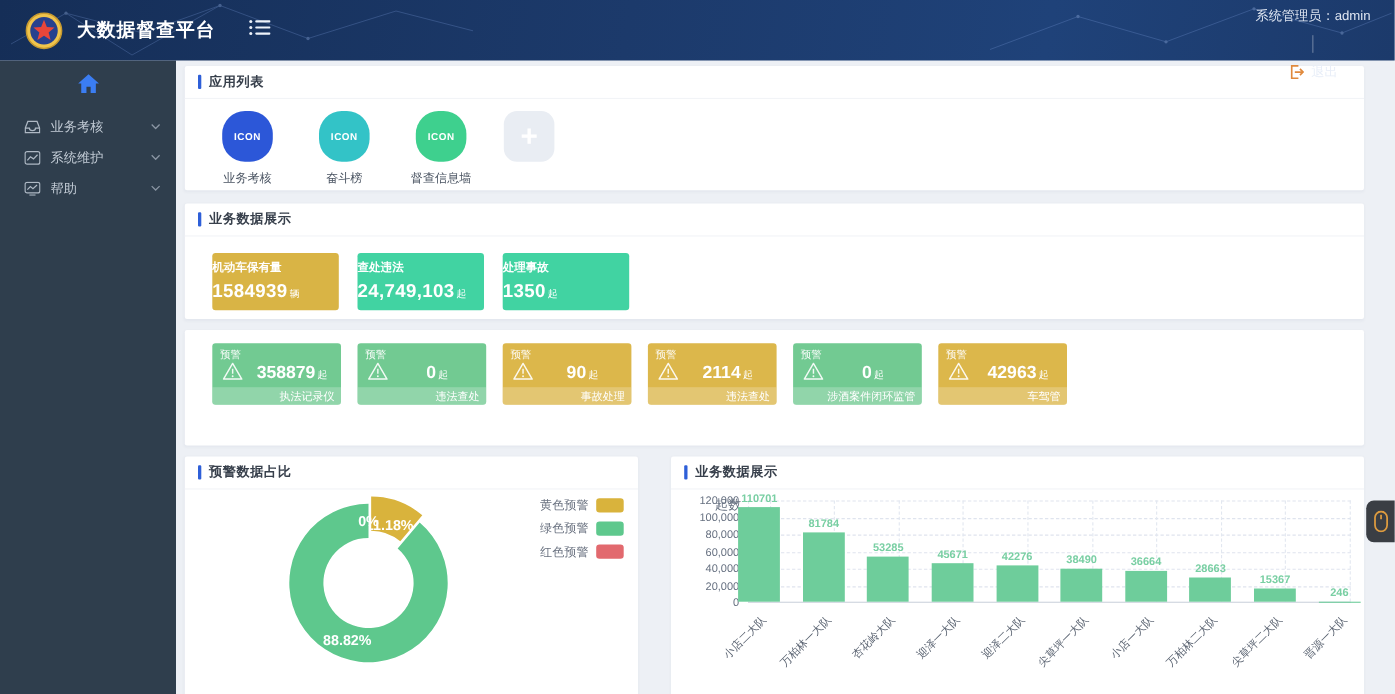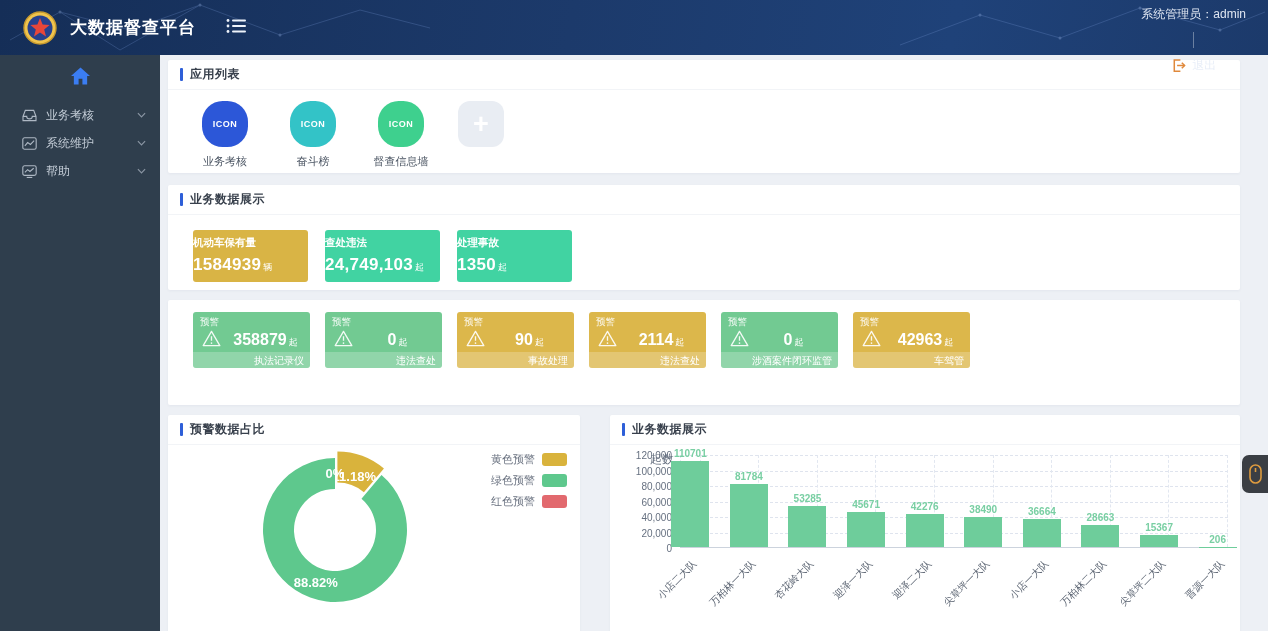--- a/index.html
+++ b/index.html
@@ -410,21 +410,21 @@
                 <div class="bar-val" style="bottom: 24.2138px; color: rgb(121, 207, 163);">28663</div>
                 <div class="bx-label" style="top: 102px; left: calc(50% - 86px);">万柏林二大队</div>
               </div>
               <div class="col">
                 <div class="bar" style="height: 11.9094px; background: rgb(110, 205, 155);"></div>
                 <div class="bar-val" style="bottom: 13.9094px; color: rgb(121, 207, 163);">15367</div>
                 <div class="bx-label" style="top: 102px; left: calc(50% - 86px);">尖草坪二大队</div>
               </div>
               <div class="col">
                 <div class="bar" style="height: 0.5px; background: rgb(110, 205, 155);"></div>
-                <div class="bar-val" style="bottom: 2.5px; color: rgb(121, 207, 163);">206</div>
+                <div class="bar-val" style="bottom: 2.5px; color: rgb(121, 207, 163);">246</div>
                 <div class="bx-label" style="top: 102px; left: calc(50% - 86px);">晋源一大队</div>
               </div>
             </div>
           </div>
       </div>
     </div>
 
     <div class="cutoff">
       <div class="cut-frag" style="left:32px; width:68px; background:#e3b24c;"></div>
       <div class="cut-frag" style="left:358px; width:5px; background:#d9a83e;"></div>

